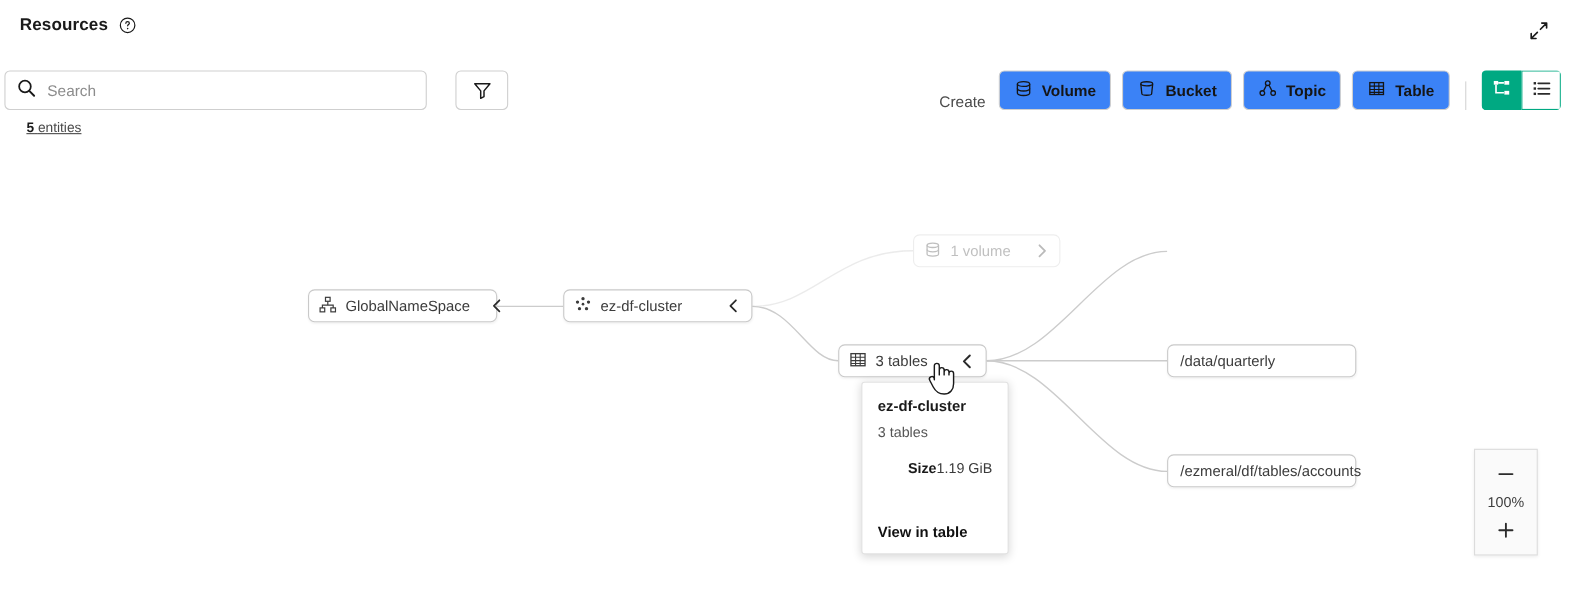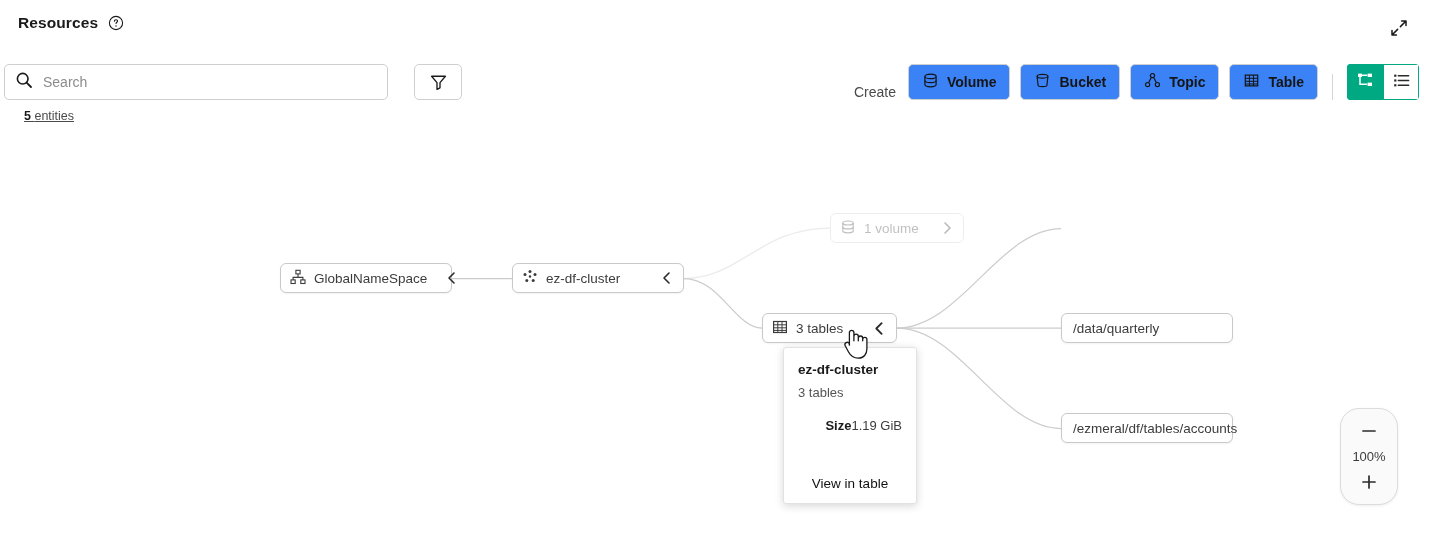--- a/index.html
+++ b/index.html
@@ -109,32 +109,32 @@
     display: flex; flex-direction: column;
   }
   .tt-title { font-size: 13.5px; font-weight: 700; color: #1a1a1a; }
   .tt-sub { font-size: 13px; color: #555; margin-top: 8px; }
   .tt-row {
     display: flex; justify-content: flex-end; align-items: baseline;
     margin-top: 18px; font-size: 13px; color: #3b3b3b;
   }
   .tt-row .k { font-weight: 700; color: #1a1a1a; }
   .tt-link {
-    margin-top: auto; text-align: center;
-    font-size: 13.5px; font-weight: 400; color: #111; cursor: pointer;
+    margin-top: auto; text-align: left;
+    font-size: 13.5px; font-weight: 700; color: #111; cursor: pointer;
   }
 
   
   .cursor { position: absolute; left: 840px; top: 325px; pointer-events: none; }
 
   
   .zoom-ctl {
     position: absolute; right: 43px; top: 408px;
     width: 58px; height: 97px;
-    background: #fafafa; border: 1px solid #dcdcdc; border-radius: 19px;
+    background: #fafafa; border: 1px solid #dcdcdc; border-radius: 0;
     display: flex; flex-direction: column; align-items: center;
     justify-content: space-between; padding: 9px 0;
     box-shadow: 0 1px 3px rgba(0,0,0,.07);
   }
   .zoom-btn {
     width: 34px; height: 26px; border: none; background: none; cursor: pointer;
     display: flex; align-items: center; justify-content: center;
   }
   .zoom-level { font-size: 13px; color: #3c3c3c; }
 </style>

